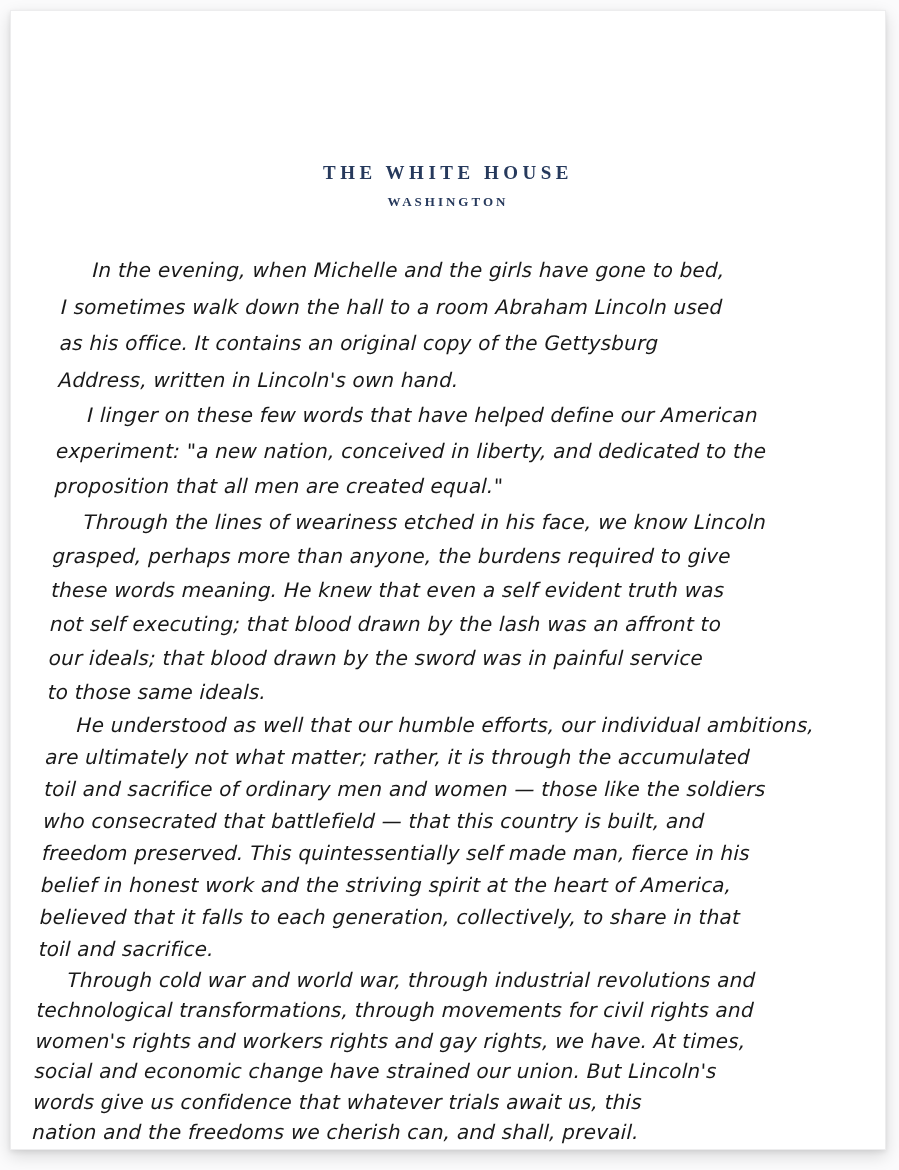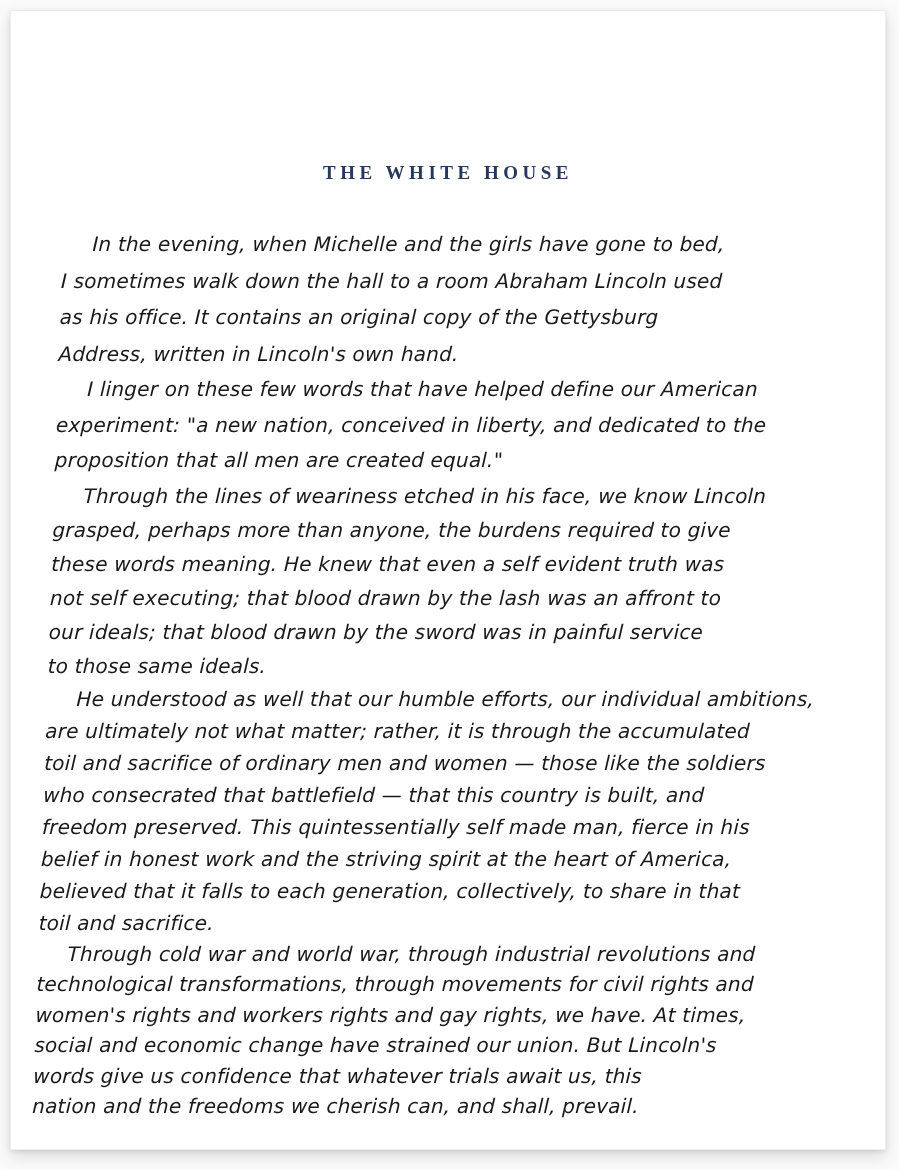--- a/index.html
+++ b/index.html
@@ -67,20 +67,21 @@
   .para-3 .hand-line { height: 32px;   line-height: 32px; }
   .para-4 .hand-line { height: 30.5px; line-height: 30.5px; }
 </style>
 </head>
 <body>
 
 <div class="stage">
   <div class="paper">
     <div class="letterhead">
       <div class="title">THE WHITE HOUSE</div>
+      <div class="subtitle">WASHINGTON</div>
     </div>
     <div class="letter-body">
         <div class="para para-0">
           <div class="hand-line first">In the evening, when Michelle and the girls have gone to bed,</div>
           <div class="hand-line">I sometimes walk down the hall to a room Abraham Lincoln used</div>
           <div class="hand-line">as his office. It contains an original copy of the Gettysburg</div>
           <div class="hand-line">Address, written in Lincoln's own hand.</div>
         </div>
         <div class="para para-1">
           <div class="hand-line first">I linger on these few words that have helped define our American</div>

